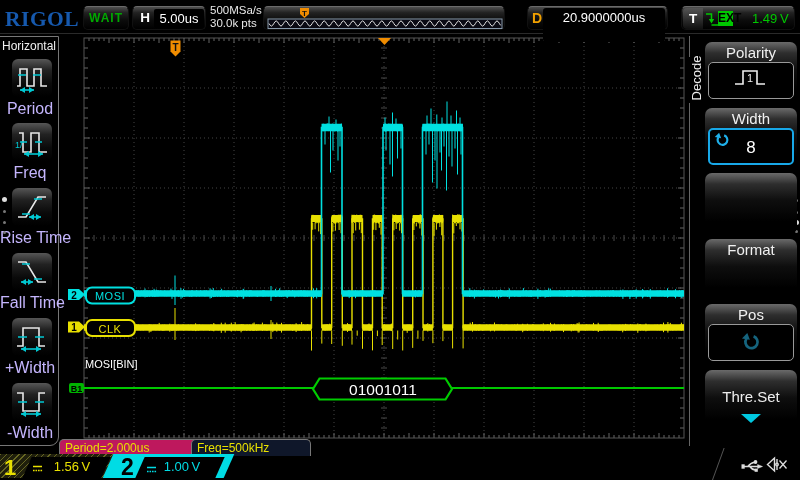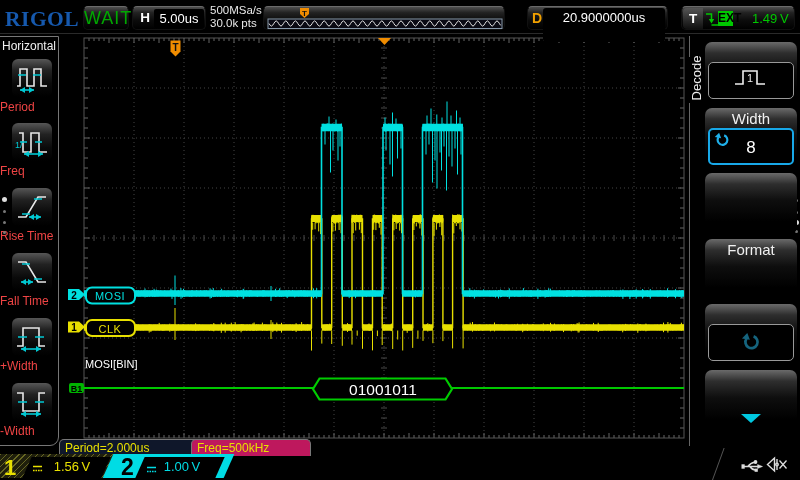--- a/index.html
+++ b/index.html
@@ -1,19 +1,19 @@
 <!DOCTYPE html>
 <html><head><meta charset="utf-8"><style>
 * {margin:0;padding:0;box-sizing:border-box}
 body {width:800px;height:480px;background:#000;font-family:"Liberation Sans",sans-serif;position:relative;overflow:hidden}
 .abs {position:absolute}
 .tbox {position:absolute;background:linear-gradient(180deg,#4e4e4e,#222 26%,#0c0c0c 60%,#000);border:1px solid #111;border-top:1px solid #6a6a6a;border-radius:5px}
 .lpanel {position:absolute;left:-6px;top:36px;width:65px;height:410px;border:1px solid #777;border-radius:0 0 9px 0;background:#000}
 .lbtn {position:absolute;left:12px;width:40px;height:38px;border-radius:6px;background:linear-gradient(180deg,#565656,#222 30%,#0a0a0a 65%,#000);}
-.llab {position:absolute;left:0;width:60px;text-align:left;color:#ef4444;font-size:12px;white-space:nowrap}
+.llab {position:absolute;left:0;width:60px;text-align:center;color:#c4b5fd;font-size:16px;white-space:nowrap}
 .dot {position:absolute;width:3px;height:3px;border-radius:50%;background:#777}
 .dot.big {width:5px;height:5px;background:#ddd}
 .mgroup {position:absolute;left:705px;width:92px;border-radius:7px;background:linear-gradient(180deg,#6a6a6a,#2e2e2e 18%,#0e0e0e 45%,#000 80%);}
 .mhead {position:absolute;top:2px;left:0;right:0;text-align:center;color:#f0f0f0;font-size:15px}
 .mbtn {position:absolute;left:3px;right:3px;top:20px;height:37px;background:#000;border:1px solid #999;border-radius:5px;text-align:center}
 .mbtn.selb {border:2px solid #18a8e8}
 .btxt {color:#fff;font-size:17px;line-height:35px}
 .tri-l {position:absolute;left:3px;top:12px;width:0;height:0;border-top:7px solid transparent;border-bottom:7px solid transparent;border-right:9px solid #00c8e0}
 .tri-d {position:absolute;left:36px;top:44px;width:0;height:0;border-left:10px solid transparent;border-right:10px solid transparent;border-top:9px solid #00c8e0}
 </style></head><body>
@@ -92,21 +92,21 @@
 <rect x="86" y="320" width="49" height="16" rx="6" fill="#000" stroke="#e8e000" stroke-width="2"></rect>
 <text x="110" y="332.5" font-size="11" fill="#e8e000" text-anchor="middle" letter-spacing="0.5">CLK</text>
 <text x="85" y="368" font-size="11" fill="#fff">MOSI[BIN]</text>
 <rect x="69" y="383" width="15" height="10" rx="2" fill="#00b400"></rect>
 <text x="76.5" y="391.5" font-size="9" font-weight="bold" fill="#000" text-anchor="middle">B1</text>
 </svg>
 
 <div class="abs" style="left:0;top:0;width:800px;height:33px;background:#000"></div>
 <div class="abs" style="left:0;top:33px;width:800px;height:1px;background:#2a2a2a"></div>
 <div class="abs" style="left:5px;top:7px;font-family:'Liberation Serif',serif;font-weight:bold;font-size:21.5px;color:#1659ae;letter-spacing:0.5px">RIGOL</div>
-<div class="tbox" style="left:83px;top:6px;width:46px;height:24px;text-align:center"><span style="color:#00a800;font-size:18px;font-weight:normal;line-height:23px;letter-spacing:1px">WAIT</span></div>
+<div class="tbox" style="left:83px;top:6px;width:46px;height:24px;text-align:center"><span style="color:#00a800;font-size:12px;font-weight:bold;line-height:23px;letter-spacing:1px">WAIT</span></div>
 <div class="tbox" style="left:132px;top:6px;width:74px;height:24px">
   <div class="abs" style="left:3px;top:0;width:18px;height:22px;text-align:center;color:#fff;font-weight:bold;font-size:13.5px;line-height:22px">H</div>
   <div class="abs" style="left:21px;top:1.5px;width:50px;height:19px;background:#000;border-radius:2px;color:#fff;font-size:13px;line-height:19px;text-align:center">5.00us</div>
 </div>
 <div class="abs" style="left:210px;top:4px;color:#e8e8e8;font-size:11.5px;line-height:13px">500MSa/s<br>30.0k pts</div>
 <div class="tbox" style="left:263px;top:6px;width:242px;height:24px"></div>
 <svg class="abs" width="246" height="26" viewBox="0 0 246 26" style="left:262px;top:5px">
   <rect x="6" y="14" width="234" height="9.5" fill="#0a0a14" stroke="#8899aa" stroke-width="1"></rect>
 
   <polyline points="7.0,18.50 8.2,20.34 9.4,21.10 10.6,20.34 11.8,18.50 13.0,16.66 14.2,15.90 15.4,16.66 16.6,18.50 17.8,20.34 19.0,21.10 20.2,20.34 21.4,18.50 22.6,16.66 23.8,15.90 25.0,16.66 26.2,18.50 27.4,20.34 28.6,21.10 29.8,20.34 31.0,18.50 32.2,16.66 33.4,15.90 34.6,16.66 35.8,18.50 37.0,20.34 38.2,21.10 39.4,20.34 40.6,18.50 41.8,16.66 43.0,15.90 44.2,16.66 45.4,18.50 46.6,20.34 47.8,21.10 49.0,20.34 50.2,18.50 51.4,16.66 52.6,15.90 53.8,16.66 55.0,18.50 56.2,20.34 57.4,21.10 58.6,20.34 59.8,18.50 61.0,16.66 62.2,15.90 63.4,16.66 64.6,18.50 65.8,20.34 67.0,21.10 68.2,20.34 69.4,18.50 70.6,16.66 71.8,15.90 73.0,16.66 74.2,18.50 75.4,20.34 76.6,21.10 77.8,20.34 79.0,18.50 80.2,16.66 81.4,15.90 82.6,16.66 83.8,18.50 85.0,20.34 86.2,21.10 87.4,20.34 88.6,18.50 89.8,16.66 91.0,15.90 92.2,16.66 93.4,18.50 94.6,20.34 95.8,21.10 97.0,20.34 98.2,18.50 99.4,16.66 100.6,15.90 101.8,16.66 103.0,18.50 104.2,20.34 105.4,21.10 106.6,20.34 107.8,18.50 109.0,16.66 110.2,15.90 111.4,16.66 112.6,18.50 113.8,20.34 115.0,21.10 116.2,20.34 117.4,18.50 118.6,16.66 119.8,15.90 121.0,16.66 122.2,18.50 123.4,20.34 124.6,21.10 125.8,20.34 127.0,18.50 128.2,16.66 129.4,15.90 130.6,16.66 131.8,18.50 133.0,20.34 134.2,21.10 135.4,20.34 136.6,18.50 137.8,16.66 139.0,15.90 140.2,16.66 141.4,18.50 142.6,20.34 143.8,21.10 145.0,20.34 146.2,18.50 147.4,16.66 148.6,15.90 149.8,16.66 151.0,18.50 152.2,20.34 153.4,21.10 154.6,20.34 155.8,18.50 157.0,16.66 158.2,15.90 159.4,16.66 160.6,18.50 161.8,20.34 163.0,21.10 164.2,20.34 165.4,18.50 166.6,16.66 167.8,15.90 169.0,16.66 170.2,18.50 171.4,20.34 172.6,21.10 173.8,20.34 175.0,18.50 176.2,16.66 177.4,15.90 178.6,16.66 179.8,18.50 181.0,20.34 182.2,21.10 183.4,20.34 184.6,18.50 185.8,16.66 187.0,15.90 188.2,16.66 189.4,18.50 190.6,20.34 191.8,21.10 193.0,20.34 194.2,18.50 195.4,16.66 196.6,15.90 197.8,16.66 199.0,18.50 200.2,20.34 201.4,21.10 202.6,20.34 203.8,18.50 205.0,16.66 206.2,15.90 207.4,16.66 208.6,18.50 209.8,20.34 211.0,21.10 212.2,20.34 213.4,18.50 214.6,16.66 215.8,15.90 217.0,16.66 218.2,18.50 219.4,20.34 220.6,21.10 221.8,20.34 223.0,18.50 224.2,16.66 225.4,15.90 226.6,16.66 227.8,18.50 229.0,20.34 230.2,21.10 231.4,20.34 232.6,18.50 233.8,16.66 235.0,15.90 236.2,16.66 237.4,18.50 238.6,20.34" stroke="#e8e8e8" stroke-width="1" fill="none"></polyline>
@@ -184,50 +184,53 @@
 <div class="dot" style="left:3px;top:231px"></div>
 <div class="dot" style="left:795px;top:199px"></div>
 <div class="dot" style="left:795px;top:211px"></div>
 <div class="dot big" style="left:794px;top:220px"></div>
 <div class="dot" style="left:795px;top:230px"></div>
 
 <div class="abs" style="left:689px;top:36px;width:1px;height:410px;background:#666"></div>
 <div class="abs" style="left:687px;top:57px;width:14px;height:46px;background:#000"></div>
 <div class="abs" style="left:696px;top:78px;color:#eee;font-size:13px;transform:translate(-50%,-50%) rotate(-90deg);white-space:nowrap">Decode</div>
 <div class="mgroup" style="top:42px;height:61px">
+    <div class="mhead">Polarity</div>
     <div class="mbtn"><svg width="44" height="26" viewBox="0 0 44 26">
         <path d="M6,21 h8 v-13 h14 v13 h8" stroke="#eee" stroke-width="1.6" fill="none"></path>
         <text x="18" y="19" font-size="11" fill="#eee" font-family="Liberation Sans,sans-serif">1</text>
       </svg></div>
   </div>
 <div class="mgroup" style="top:108px;height:61px">
     <div class="mhead">Width</div>
     <div class="mbtn selb"><span style="position:absolute;left:4px;top:2px"><svg width="17" height="15" viewBox="0 0 18 16">
           <path d="M10.78,3.61 A5.2,5.2 0 1 1 4.74,5.52" stroke="#1fb0ea" stroke-width="2.3" fill="none"></path>
           <path d="M0.8,5.4 L5.4,0.8 L7.6,6.6 Z" fill="#1fb0ea"></path>
         </svg></span><span class="btxt">8</span></div>
   </div>
 <div class="mgroup" style="top:173px;height:61px">
   </div>
 <div class="mgroup" style="top:239px;height:61px">
     <div class="mhead">Format</div>
   </div>
 <div class="mgroup" style="top:304px;height:61px">
+    <div class="mhead">Pos</div>
     <div class="mbtn" style="text-align:center;padding-top:7px"><svg width="21" height="19" viewBox="0 0 18 16">
         <path d="M10.78,3.61 A5.2,5.2 0 1 1 4.74,5.52" stroke="#15647e" stroke-width="2.3" fill="none"></path>
         <path d="M0.8,5.4 L5.4,0.8 L7.6,6.6 Z" fill="#15647e"></path>
       </svg></div>
   </div>
 <div class="mgroup" style="top:370px;height:62px">
+    <div style="position:absolute;left:0;right:0;top:18px;text-align:center;color:#eee;font-size:15px">Thre.Set</div>
     <span class="tri-d"></span>
   </div>
 
 <div class="abs" style="left:0;top:447px;width:800px;height:33px;background:#000"></div>
-<div class="abs" style="left:59px;top:439px;width:160px;height:17px;border:1px solid #777;border-bottom:none;border-radius:5px 5px 0 0;background:#0f172a;color:#e8e000;font-size:12px;line-height:16px;padding-left:5px">Period=2.000us</div>
-<div class="abs" style="left:191px;top:439px;width:120px;height:17px;border:1px solid #777;border-bottom:none;border-radius:5px 5px 0 0;background:#be185d;color:#e8e000;font-size:12px;line-height:16px;padding-left:5px">Freq=500kHz</div>
+<div class="abs" style="left:59px;top:439px;width:160px;height:17px;border:1px solid #777;border-bottom:none;border-radius:5px 5px 0 0;background:#be185d;color:#e8e000;font-size:12px;line-height:16px;padding-left:5px">Period=2.000us</div>
+<div class="abs" style="left:191px;top:439px;width:120px;height:17px;border:1px solid #777;border-bottom:none;border-radius:5px 5px 0 0;background:#0f172a;color:#e8e000;font-size:12px;line-height:16px;padding-left:5px">Freq=500kHz</div>
 
 <div class="abs" style="left:0;top:454px;width:116px;height:24px;background-color:#1f1f0c;background-image:repeating-linear-gradient(135deg,rgba(210,210,70,0.40) 0 1px,transparent 1px 4.4px)"></div>
 <div class="abs" style="left:4px;top:457px;color:#e8e000;font-size:22px;font-weight:bold;line-height:22px">1</div>
 <div class="abs" style="left:27px;top:456.5px;width:79px;height:21px;background:#000;transform:skewX(-24deg)"></div>
 <span class="abs" style="left:32px;top:459px"><svg width="11" height="8" viewBox="0 0 11 8">
       <path d="M1,1.5 H10" stroke="#e8e000" stroke-width="1.5"></path>
       <path d="M1,5.5 h1.6 M3.5,5.5 h1.6 M6,5.5 h1.6 M8.5,5.5 h1.6" stroke="#e8e000" stroke-width="1.5"></path>
     </svg></span>
 <div class="abs" style="left:43px;top:455px;width:58px;text-align:center;color:#e8e000;font-size:13px;line-height:23px">1.56 V</div>
 

